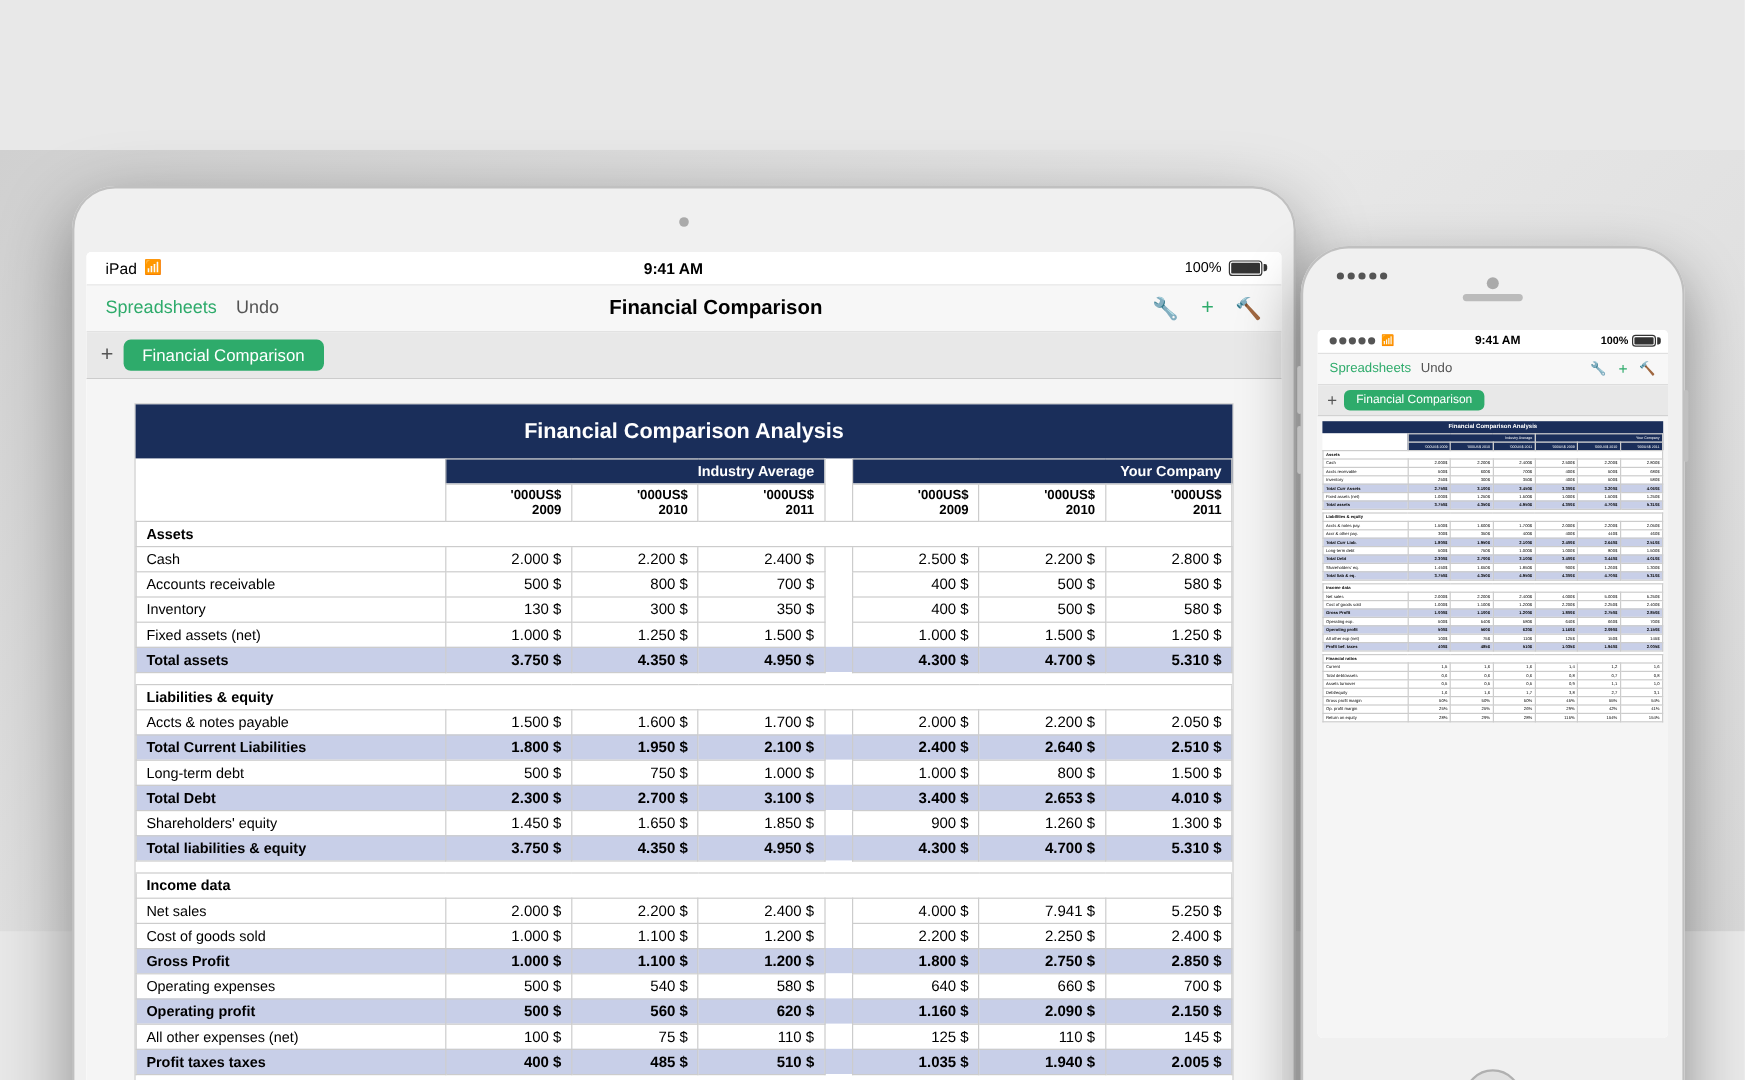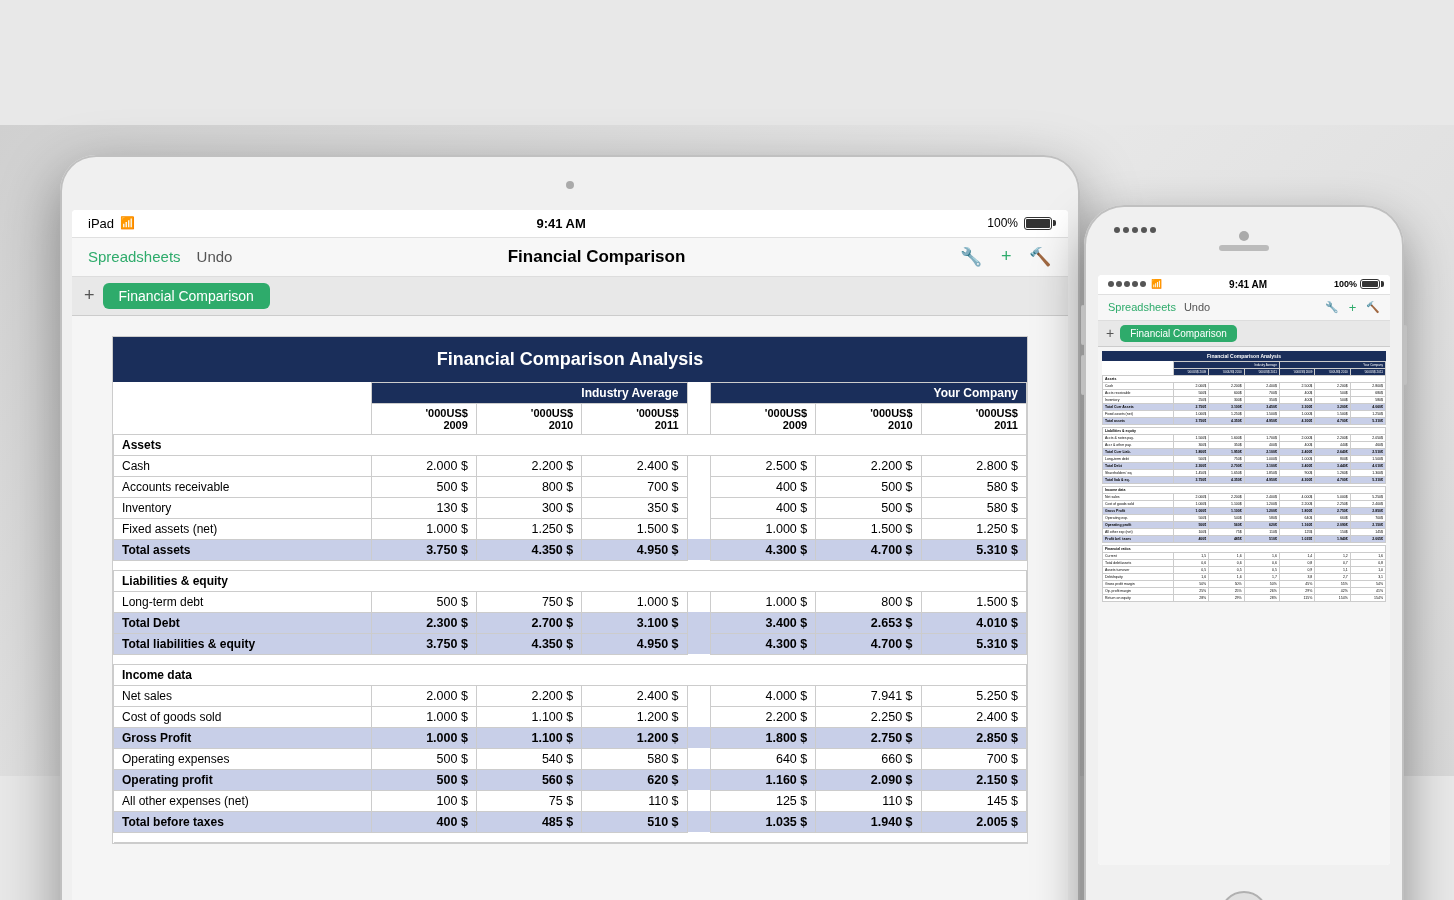--- a/index.html
+++ b/index.html
@@ -513,39 +513,69 @@
               </tr>
 
               <tr class="empty-row">
                   <td colspan="8"></td>
                 </tr>
 
               <tr>
                 <td class="section-header" colspan="8">Liabilities &amp; equity</td>
               </tr>
               <tr>
+                <td>Accts &amp; notes payable</td>
+                <td>1.500 $</td>
+                  <td>1.600 $</td>
+                  <td>1.700 $</td>
+                <td style="border:none;"></td>
+                <td>2.000 $</td>
+                  <td>2.200 $</td>
+                  <td>2.050 $</td>
+              </tr>
+              <tr class="total-row">
+                <td>Total Current Liabilities</td>
+                <td>1.800 $</td>
+                  <td>1.950 $</td>
+                  <td>2.100 $</td>
+                <td style="border:none;"></td>
+                <td>2.400 $</td>
+                  <td>2.640 $</td>
+                  <td>2.510 $</td>
+              </tr>
+              <tr>
                 <td>Long-term debt</td>
                 <td>500 $</td>
                   <td>750 $</td>
                   <td>1.000 $</td>
                 <td style="border:none;"></td>
                 <td>1.000 $</td>
                   <td>800 $</td>
                   <td>1.500 $</td>
               </tr>
               <tr class="total-row">
                 <td>Total Debt</td>
                 <td>2.300 $</td>
                   <td>2.700 $</td>
                   <td>3.100 $</td>
                 <td style="border:none;"></td>
                 <td>3.400 $</td>
                   <td>2.653 $</td>
                   <td>4.010 $</td>
               </tr>
+              <tr>
+                <td>Shareholders' equity</td>
+                <td>1.450 $</td>
+                  <td>1.650 $</td>
+                  <td>1.850 $</td>
+                <td style="border:none;"></td>
+                <td>900 $</td>
+                  <td>1.260 $</td>
+                  <td>1.300 $</td>
+              </tr>
               <tr class="total-row">
                 <td><strong>Total liabilities &amp; equity</strong></td>
                 <td><strong>3.750 $</strong></td>
                   <td><strong>4.350 $</strong></td>
                   <td><strong>4.950 $</strong></td>
                 <td style="border:none;"></td>
                 <td><strong>4.300 $</strong></td>
                   <td><strong>4.700 $</strong></td>
                   <td><strong>5.310 $</strong></td>
               </tr>
@@ -611,21 +641,21 @@
                 <td>All other expenses (net)</td>
                 <td>100 $</td>
                   <td>75 $</td>
                   <td>110 $</td>
                 <td style="border:none;"></td>
                 <td>125 $</td>
                   <td>110 $</td>
                   <td>145 $</td>
               </tr>
               <tr class="total-row">
-                <td><strong>Total before taxes</strong></td>
+                <td><strong>Profit taxes taxes</strong></td>
                 <td><strong>400 $</strong></td>
                   <td><strong>485 $</strong></td>
                   <td><strong>510 $</strong></td>
                 <td style="border:none;"></td>
                 <td><strong>1.035 $</strong></td>
                   <td><strong>1.940 $</strong></td>
                   <td><strong>2.005 $</strong></td>
               </tr>
 
               <tr class="empty-row">

